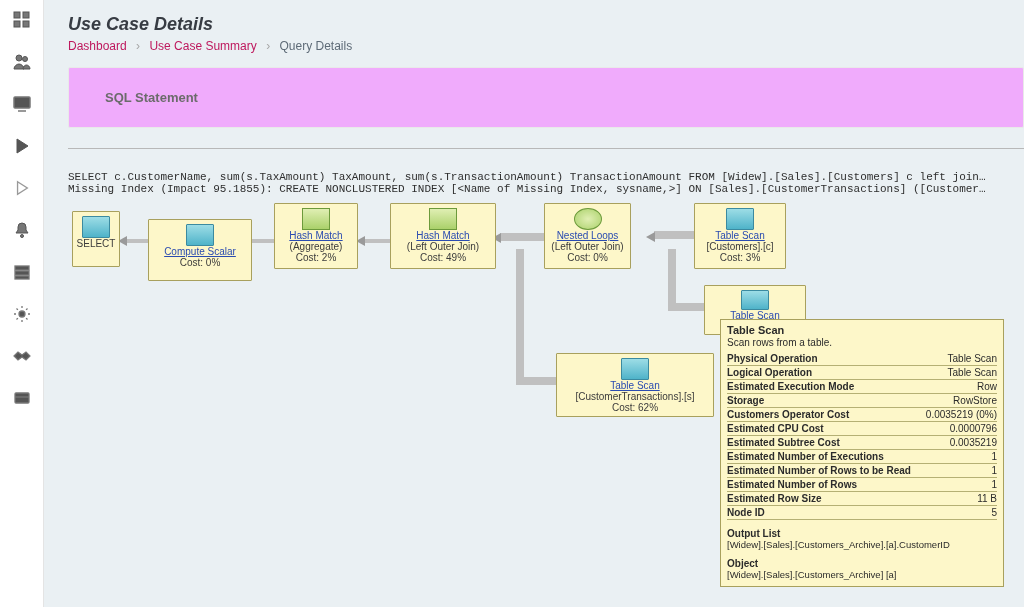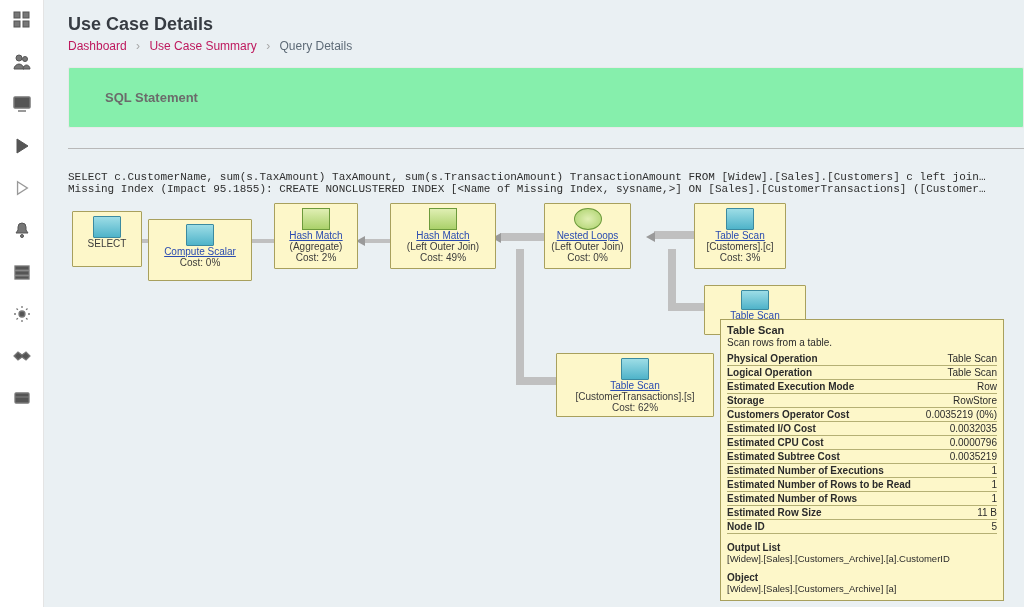--- a/index.html
+++ b/index.html
@@ -4,26 +4,26 @@
 <style>
   * { box-sizing: border-box; margin: 0; padding: 0; }
   html, body { width: 1024px; height: 607px; font-family: "Segoe UI", Arial, sans-serif; overflow: hidden; }
   body { display: flex; background: #eaf0f3; }
 
   .sidebar { width: 44px; background: #ffffff; border-right: 1px solid #e4e4e4; display: flex; flex-direction: column; align-items: center; padding-top: 8px; gap: 18px; }
   .sidebar .icn { width: 24px; height: 24px; display: flex; align-items: center; justify-content: center; color: #555; cursor: pointer; }
   .sidebar .icn svg { stroke: #555; fill: #555; }
 
   .main { flex: 1; padding: 14px 0 0 24px; position: relative; }
-  .page-title { font-size: 18px; font-weight: 600; color: #373c43; margin-bottom: 4px; }
+  .page-title { font-size: 18px; font-weight: 600; color: #373c43; margin-bottom: 4px; font-style: italic; }
   .breadcrumb { font-size: 12px; color: #5e6b77; margin-bottom: 14px; }
   .breadcrumb a { color: #be185d; text-decoration: none; cursor: pointer; }
   .breadcrumb .sep { color: #a7a7a7; margin: 0 6px; }
 
-  .sql-panel { background: #86efac; border: 1px solid #e9e9e9; border-radius: 2px; margin-bottom: 20px; padding: 22px 36px; }
+  .sql-panel { background: #f0abfc; border: 1px solid #e9e9e9; border-radius: 2px; margin-bottom: 20px; padding: 22px 36px; }
   .sql-panel .label { font-size: 13px; font-weight: 600; color: #6b6b6b; }
 
   .plan-area { position: relative; border-top: 1px solid #b8b8b8; border-bottom: 1px solid #b8b8b8; padding-top: 22px; }
   .plan-sql { font-family: "Courier New", monospace; font-size: 11px; color: #2e2e2e; white-space: nowrap; overflow: hidden; text-overflow: ellipsis; }
 
   .plan-canvas { position: relative; height: 420px; margin-top: 6px; }
   .node { position: absolute; background: #fdf7c9; border: 1px solid #a8a05d; border-radius: 1px; text-align: center; font-size: 10px; color: #3b3b3b; padding: 2px 4px; display: flex; flex-direction: column; align-items: center; justify-content: flex-start; }
   .node .ico { width: 28px; height: 22px; margin: 2px auto 0; }
   .node .u { text-decoration: underline; color: #2a4bb0; }
 
@@ -147,21 +147,21 @@
 
       <div class="arr" style="left:448px; top:48px; width:8px; height:136px;"></div>
       <div class="arr" style="left:448px; top:176px; width:42px; height:8px;"></div>
 
       <div class="arrowhead" style="left:50px; top:35px;"></div>
       <div class="arrowhead" style="left:168px; top:35px;"></div>
       <div class="arrowhead" style="left:288px; top:35px;"></div>
       <div class="arrowhead" style="left:424px; top:32px;"></div>
       <div class="arrowhead" style="left:578px; top:31px;"></div>
 
-      <div class="node" style="left:4px; top:10px; width:70px; height:56px;">
+      <div class="node" style="left:4px; top:10px; width:48px; height:56px;">
         <div class="ico tblIcon"></div>
         <span>SELECT</span>
       </div>
 
       <div class="node" style="left:80px; top:18px; width:104px; height:62px;">
         <div class="ico tblIcon"></div>
         <span class="u">Compute Scalar</span>
         <span>Cost: 0%</span>
       </div>
 
@@ -225,24 +225,20 @@
               </tr>
           <tr>
                 <td>Storage</td>
                 <td>RowStore</td>
               </tr>
           <tr>
                 <td>Customers Operator Cost</td>
                 <td>0.0035219 (0%)</td>
               </tr>
           <tr>
-                <td>Estimated I/O Cost</td>
-                <td>0.0032035</td>
-              </tr>
-          <tr>
                 <td>Estimated CPU Cost</td>
                 <td>0.0000796</td>
               </tr>
           <tr>
                 <td>Estimated Subtree Cost</td>
                 <td>0.0035219</td>
               </tr>
           <tr>
                 <td>Estimated Number of Executions</td>
                 <td>1</td>

